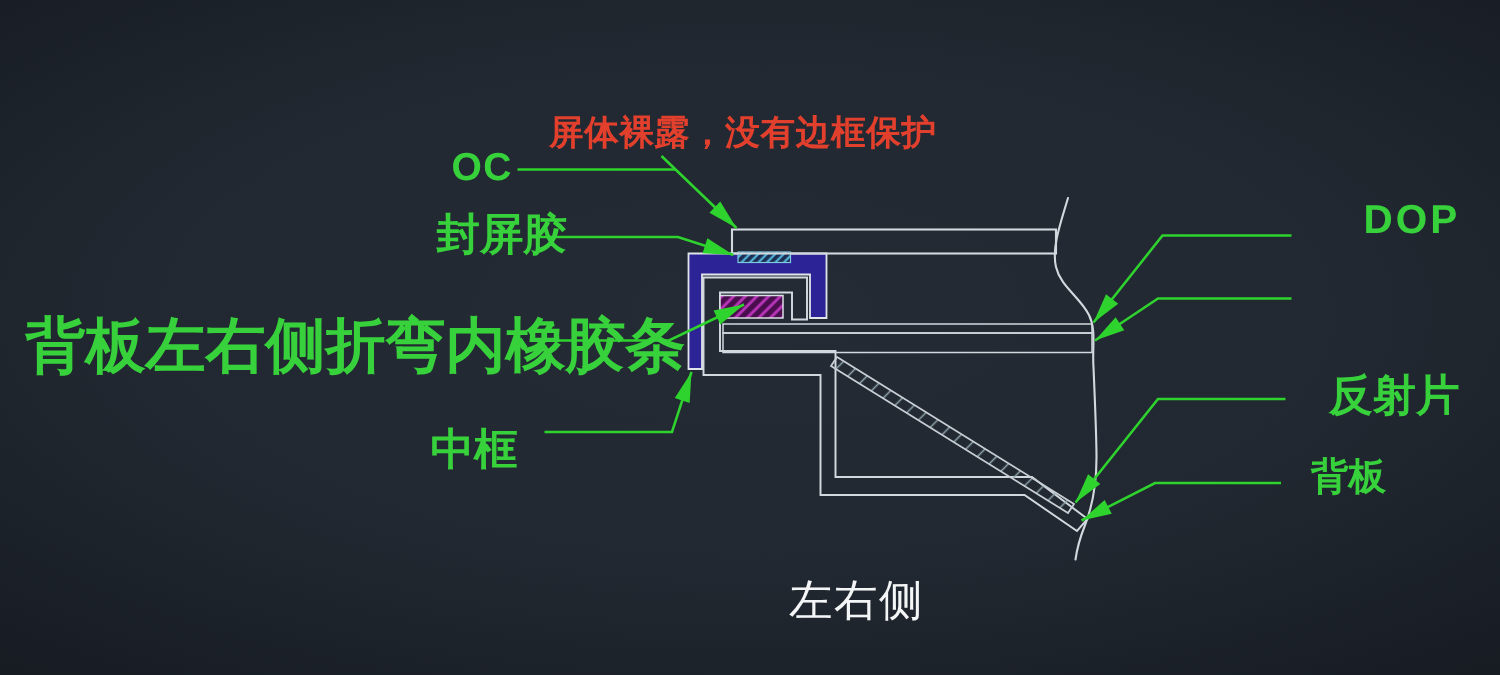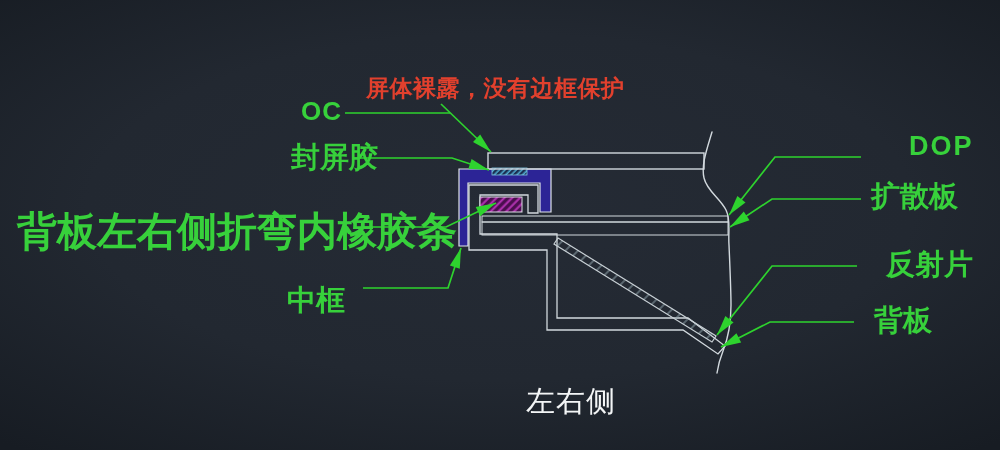--- a/index.html
+++ b/index.html
@@ -13,21 +13,21 @@
   .green{color:#37d13b;}
   .warn{color:#e2402d;}
   .lbl-note{left:366px;top:76px;font-size:23px;letter-spacing:.5px;}
   .lbl-oc{left:301px;top:98px;font-size:26px;letter-spacing:1px;}
   .lbl-seal{left:268px;top:142px;font-size:29px;margin-left:23px;}
   .lbl-rubber{left:17px;top:210px;font-size:40px;}
   .lbl-frame{left:287px;top:272px;font-size:29px;margin-top:13px;}
   .lbl-dop{left:867px;top:132px;font-size:27px;letter-spacing:2px;margin-left:42px;}
   .lbl-diffuser{left:871px;top:181px;font-size:29px;}
   .lbl-reflector{left:874px;top:249px;font-size:29px;margin-left:12px;}
-  .lbl-backplate{left:874px;top:305px;font-size:29px;}
+  .lbl-backplate{left:874px;top:305px;font-size:25px;}
   .lbl-title{left:526px;top:386px;font-size:29px;font-weight:400;letter-spacing:1px;
     color:#f3f5f6;font-family:"Liberation Serif","DejaVu Serif",serif;}
   .leader{stroke:#2ed32e;stroke-width:1.7;fill:none;}
   .outline{stroke:#d2d9de;fill:none;}
 </style>
 </head>
 <body>
 
 <div id="stage">
 
@@ -92,17 +92,16 @@
     <polyline class="leader" points="857,266 772,266 717,335" marker-end="url(#cad-arrow)"></polyline>
     <polyline class="leader" points="854,322 770,322 721,347" marker-end="url(#cad-arrow)"></polyline>
   </svg>
 
   <div class="lbl warn lbl-note">屏体裸露，没有边框保护</div>
   <div class="lbl green lbl-oc">OC</div>
   <div class="lbl green lbl-seal">封屏胶</div>
   <div class="lbl green lbl-rubber">背板左右侧折弯内橡胶条</div>
   <div class="lbl green lbl-frame">中框</div>
   <div class="lbl green lbl-dop">DOP</div>
-  <div class="lbl green lbl-diffuser">扩散板</div>
   <div class="lbl green lbl-reflector">反射片</div>
   <div class="lbl green lbl-backplate">背板</div>
   <div class="lbl lbl-title">左右侧</div>
 </div>
 
 </body></html>

